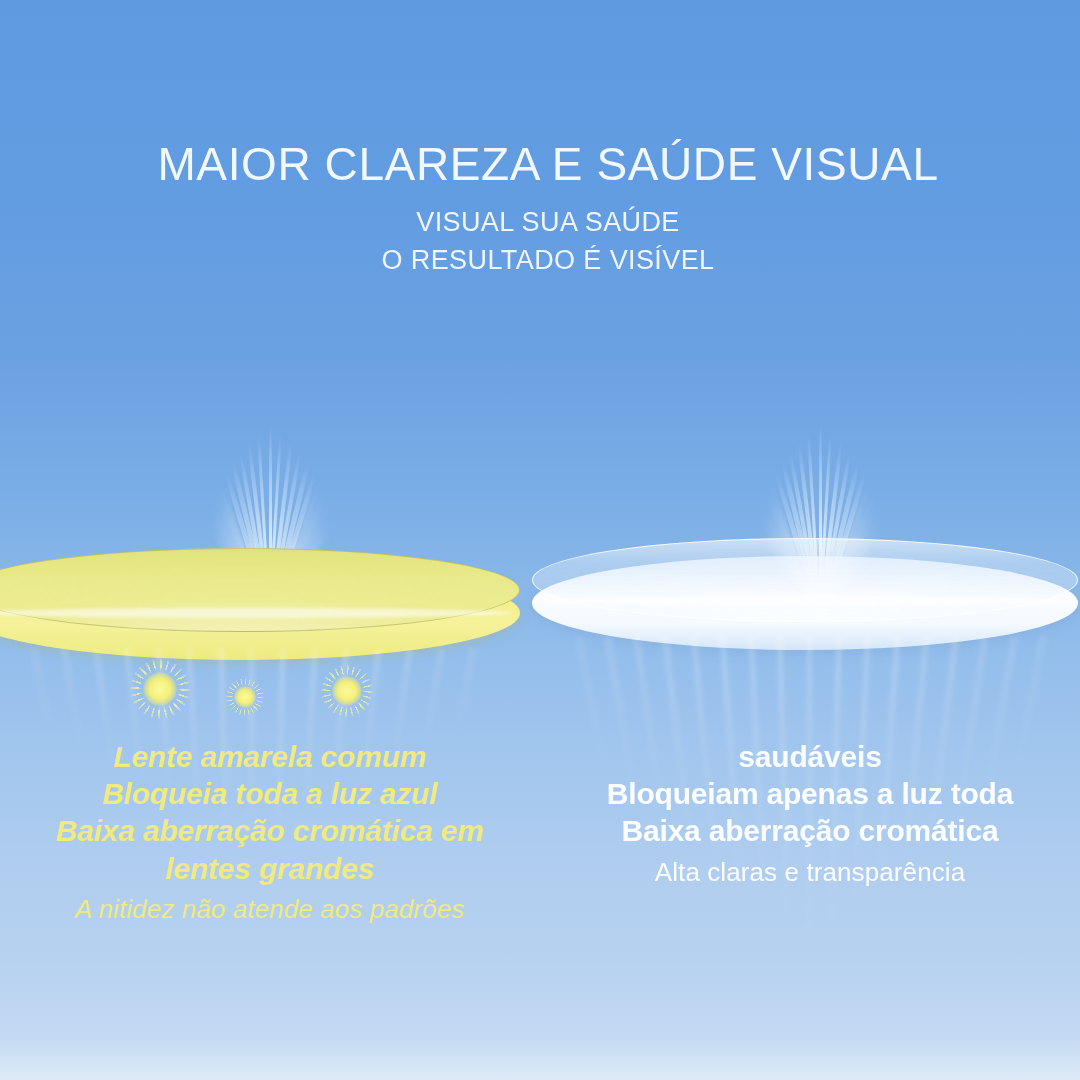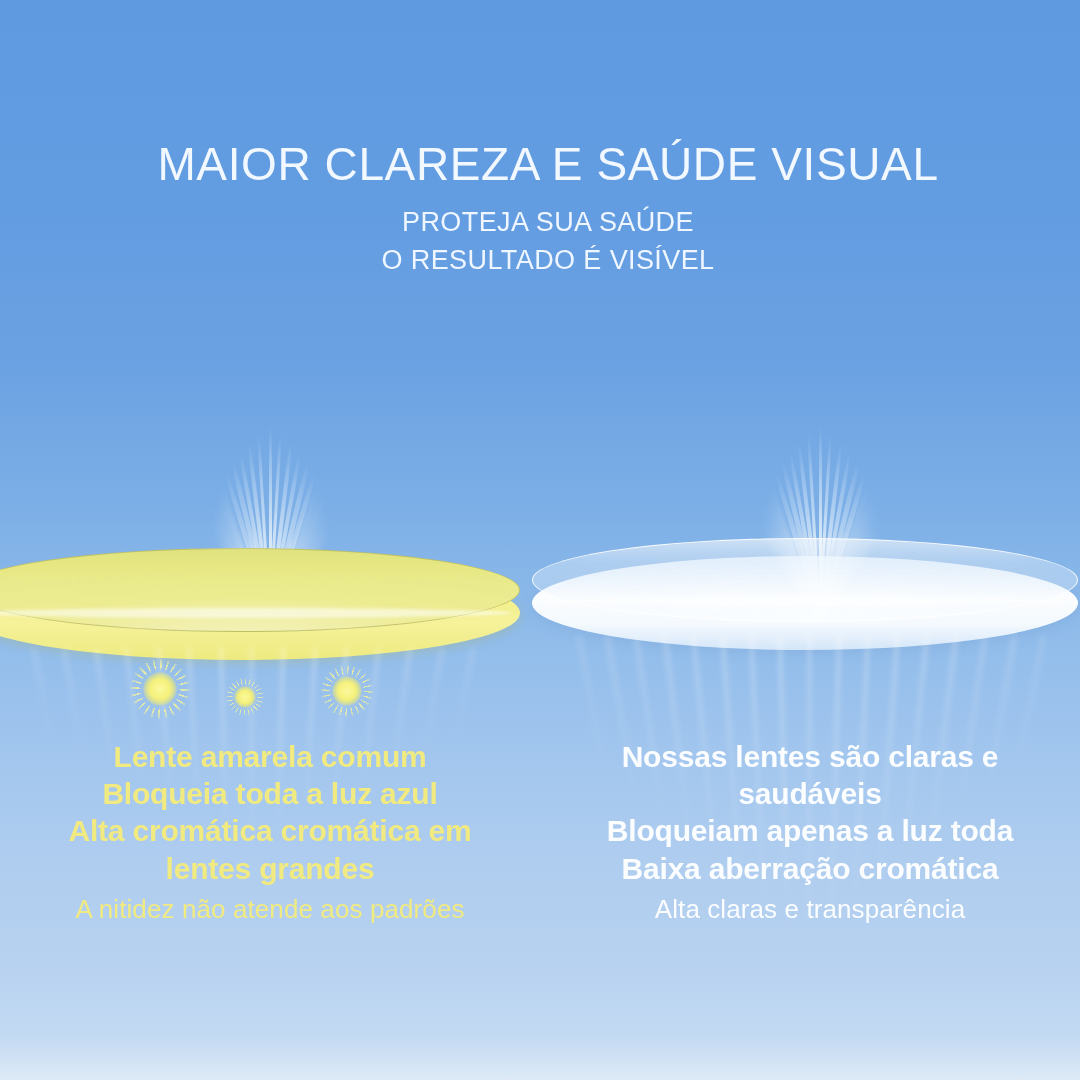--- a/index.html
+++ b/index.html
@@ -184,33 +184,33 @@
   }
   .cap-sub {
     font-weight: normal;
     font-size: 26px;
     margin-top: 6px;
     letter-spacing: .1px;
   }
   .caption.left  { left: 6px;   width: 528px; top: 738px; }
   .caption.right { right: 0px;  width: 540px; top: 738px; }
   .caption.left  .cap-line,
-  .caption.left  .cap-sub { color: #F1EA81; }
+  .caption.left  .cap-sub { color: #F1EA81; font-style: italic; }
   .caption.right .cap-line,
   .caption.right .cap-sub { color: #FBFDFF; }
 </style>
 </head>
 <body>
 
 <div id="stage">
 
   <div class="header">
     <div class="title">MAIOR CLAREZA E SAÚDE VISUAL</div>
     <div class="subtitle">
-      <div>PROTEJA SUA SAÚDE</div>
+      <div>VISUAL SUA SAÚDE</div>
       <div>O RESULTADO É VISÍVEL</div>
     </div>
   </div>
 
   <div class="rayfan" id="fan-left" style="left:-40px; top:418px; width:620px; height:200px;">
       <div class="ray soft" style="height: 107.25px; width: 7px; margin-left: -3.5px; transform: rotate(-34deg); opacity: 0.35;"></div>
       <div class="ray soft" style="height: 116.025px; width: 6.6px; margin-left: -3.3px; transform: rotate(-30.6deg); opacity: 0.41;"></div>
       <div class="ray soft" style="height: 124.8px; width: 6.2px; margin-left: -3.1px; transform: rotate(-27.2deg); opacity: 0.47;"></div>
       <div class="ray soft" style="height: 133.575px; width: 5.8px; margin-left: -2.9px; transform: rotate(-23.8deg); opacity: 0.53;"></div>
       <div class="ray soft" style="height: 142.35px; width: 5.4px; margin-left: -2.7px; transform: rotate(-20.4deg); opacity: 0.59;"></div>
@@ -258,21 +258,21 @@
 
   <div id="sparkles">
       <div class="sparkle" style="left: 143px; top: 672px; width: 34px; height: 34px;"></div>
       <div class="sparkle" style="left: 234px; top: 686px; width: 22px; height: 22px;"></div>
       <div class="sparkle" style="left: 332px; top: 676px; width: 30px; height: 30px;"></div>
     </div>
 
   <div class="caption left">
     <div class="cap-line">Lente amarela comum</div>
     <div class="cap-line">Bloqueia toda a luz azul</div>
-    <div class="cap-line">Alta cromática cromática em</div>
+    <div class="cap-line">Baixa aberração cromática em</div>
     <div class="cap-line">lentes grandes</div>
     <div class="cap-sub">A nitidez não atende aos padrões</div>
   </div>
 
   <div class="rayfan" id="fan-right" style="left:510px; top:418px; width:620px; height:200px;">
       <div class="ray soft" style="height: 107.25px; width: 7px; margin-left: -3.5px; transform: rotate(-34deg); opacity: 0.35;"></div>
       <div class="ray soft" style="height: 116.025px; width: 6.6px; margin-left: -3.3px; transform: rotate(-30.6deg); opacity: 0.41;"></div>
       <div class="ray soft" style="height: 124.8px; width: 6.2px; margin-left: -3.1px; transform: rotate(-27.2deg); opacity: 0.47;"></div>
       <div class="ray soft" style="height: 133.575px; width: 5.8px; margin-left: -2.9px; transform: rotate(-23.8deg); opacity: 0.53;"></div>
       <div class="ray soft" style="height: 142.35px; width: 5.4px; margin-left: -2.7px; transform: rotate(-20.4deg); opacity: 0.59;"></div>
@@ -314,20 +314,19 @@
       <div class="underray" style="left: 865.625px; top: 636px; width: 4px; height: 285px; opacity: 0.54; transform: rotate(2.8deg); transform-origin: 50% 0%;"></div>
       <div class="underray" style="left: 894.688px; top: 636px; width: 4.5px; height: 262px; opacity: 0.48; transform: rotate(4.1deg); transform-origin: 50% 0%;"></div>
       <div class="underray" style="left: 923.75px; top: 636px; width: 5px; height: 239px; opacity: 0.43; transform: rotate(5.5deg); transform-origin: 50% 0%;"></div>
       <div class="underray" style="left: 952.812px; top: 636px; width: 5.5px; height: 217px; opacity: 0.37; transform: rotate(6.9deg); transform-origin: 50% 0%;"></div>
       <div class="underray" style="left: 981.875px; top: 636px; width: 6px; height: 194px; opacity: 0.31; transform: rotate(8.3deg); transform-origin: 50% 0%;"></div>
       <div class="underray" style="left: 1010.94px; top: 636px; width: 6.5px; height: 171px; opacity: 0.26; transform: rotate(9.6deg); transform-origin: 50% 0%;"></div>
       <div class="underray" style="left: 1040px; top: 636px; width: 7px; height: 149px; opacity: 0.2; transform: rotate(11deg); transform-origin: 50% 0%;"></div>
     </div>
 
   <div class="caption right">
-    <div class="cap-line">Nossas lentes são claras e</div>
     <div class="cap-line">saudáveis</div>
     <div class="cap-line">Bloqueiam apenas a luz toda</div>
     <div class="cap-line">Baixa aberração cromática</div>
     <div class="cap-sub">Alta claras e transparência</div>
   </div>
 
 </div>
 
 </body></html>

